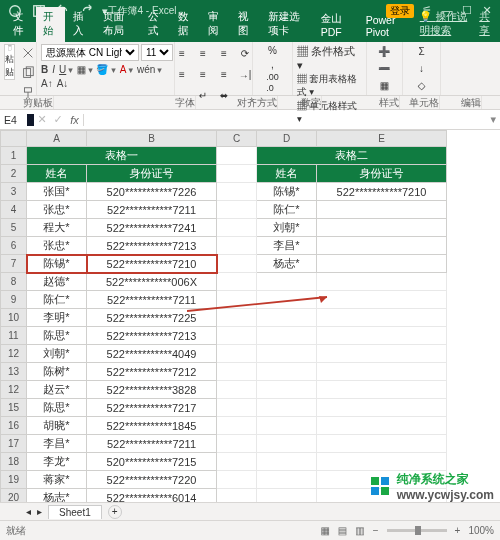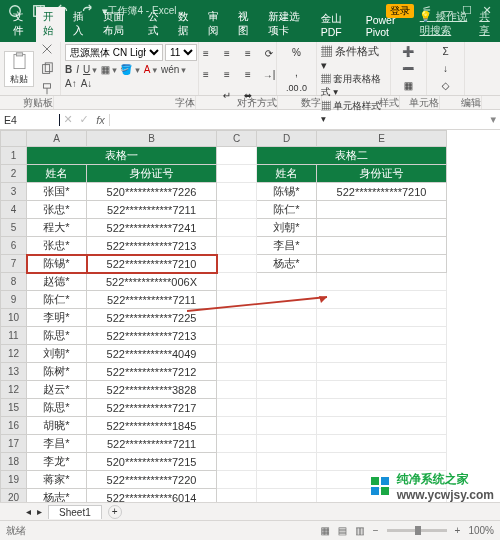--- a/index.html
+++ b/index.html
@@ -22,21 +22,21 @@
   .riblabels .gl{text-align:right;border-right:1px solid #e4e2e0;}
   .group{border-right:1px solid #e4e2e0;padding:2px 4px;display:flex;gap:4px;align-items:flex-start;}
   .ico{width:18px;height:18px;display:flex;align-items:center;justify-content:center;}
   .ico svg{width:14px;height:14px;}
   .big{width:30px;height:36px;background:
       linear-gradient(#fff,#fff);border:1px solid #d0cfcd;display:flex;flex-direction:column;align-items:center;justify-content:center;gap:2px;}
   .drop{font-size:9px;color:#666;margin-left:2px;}
   select{font-size:10px;border:1px solid #c8c6c4;background:#fff;height:17px;}
   
   .namebox-row{height:20px;border-bottom:1px solid #d8d6d4;display:flex;align-items:center;background:#fff;}
-  .namebox{width:60px;border-right:1px solid #0f172a;padding:0 4px;font-size:10.5px;color:#333;}
+  .namebox{width:34px;border-right:7px solid #0f172a;padding:0 4px;font-size:10.5px;color:#333;}
   .fx{width:18px;text-align:center;color:#666;font-style:italic;border-right:1px solid #d8d6d4;}
   .formula{flex:1;padding:0 4px;font-size:10.5px;}
   
   .grid{position:relative;overflow:hidden;height:380px;background:#fff;}
   table{border-collapse:collapse;table-layout:fixed;font-size:11px;}
   .colhdr th,.rowhdr{background:#e6e6e6;color:#555;font-weight:normal;border:1px solid #d0cfcd;font-size:10px;}
   .rowhdr{width:26px;text-align:center;}
   .colhdr th{height:16px;}
   td{border:1px solid #d0cfcd;height:18px;padding:0 4px;white-space:nowrap;text-align:center;}
   td.empty{border:1px solid #e8e8e8;}
@@ -103,21 +103,21 @@
   <span class="tab">新建选项卡</span>
   <span class="tab">金山PDF</span>
   <span class="tab">Power Pivot</span>
   <div class="right">
     <span>💡 <span>操作说明搜索</span></span>
     <span>共享</span>
   </div>
 </div>
 
 <div class="ribbon">
-  <div class="group" style="width:61px;align-items:center;">
+  <div class="group" style="width:37px;">
     <div class="big">
       <svg viewBox="0 0 24 24">
           <rect x="5" y="3" width="14" height="18" fill="#fff" stroke="#888"></rect>
           <rect x="8" y="1" width="8" height="4" fill="#ddd" stroke="#888"></rect>
         </svg>
       <span style="font-size:9px;">粘贴</span>
     </div>
     <div style="display:flex;flex-direction:column;gap:2px;">
       <span class="ico">
           <svg viewBox="0 0 16 16">
@@ -171,21 +171,21 @@
       <span class="ico">→|</span>
     </div>
     <div style="display:flex;gap:3px;">
       <span class="ico">↵</span>
       <span class="ico">⬌</span>
     </div>
   </div>
   <div class="group" style="width:40px;flex-direction:column;gap:2px;align-items:center;">
     <span class="ico">%</span>
     <span class="ico">,</span>
-    <div style="display:flex;gap:1px;">
+    <div style="display:flex;gap:1px;flex-direction:column;">
       <span style="font-size:9px;">.00</span>
       <span style="font-size:9px;">.0</span>
     </div>
   </div>
   <div class="group" style="width:74px;flex-direction:column;gap:1px;">
     <span style="font-size:11px;">▦ <span>条件格式</span> ▾</span>
     <span style="font-size:9.5px;">▦ <span>套用表格格式</span> ▾</span>
     <span style="font-size:9.5px;">▦ <span>单元格样式</span> ▾</span>
   </div>
   <div class="group" style="width:36px;flex-direction:column;gap:2px;align-items:center;">

